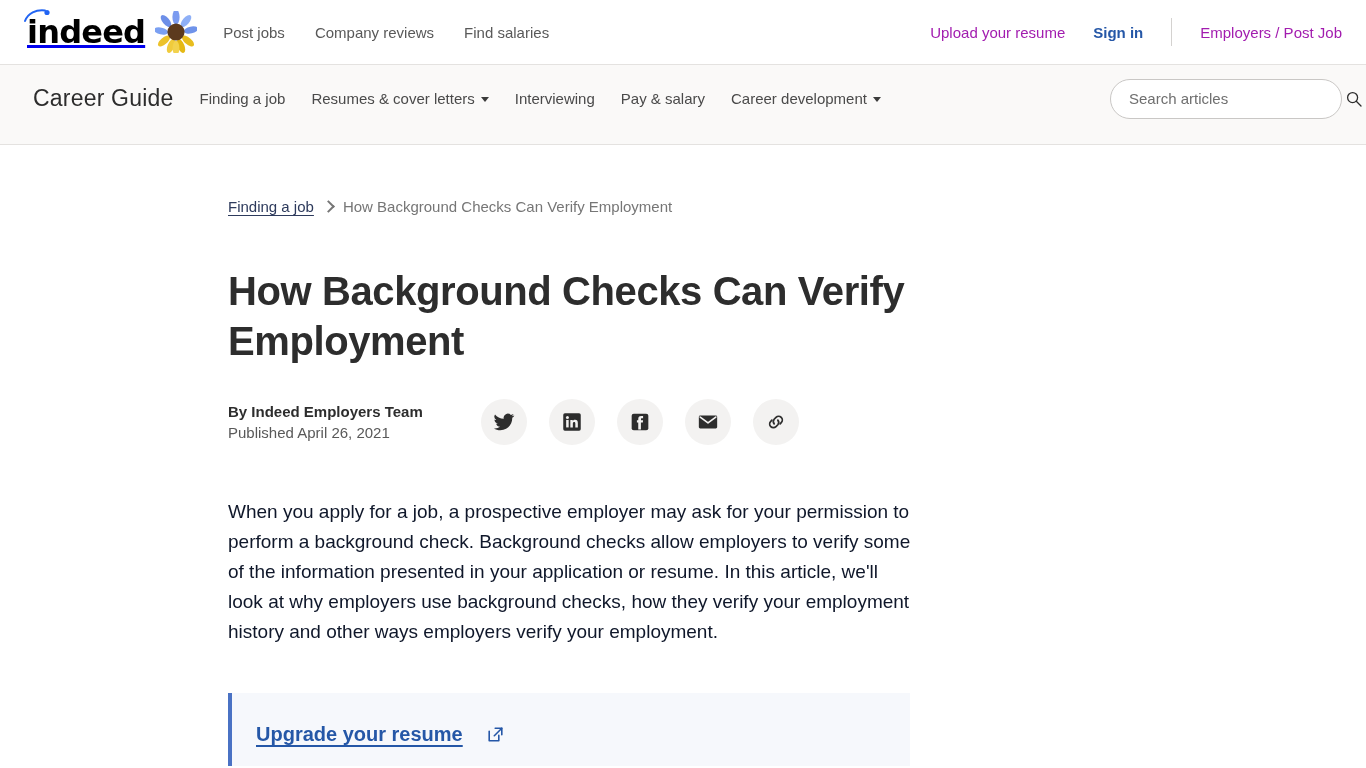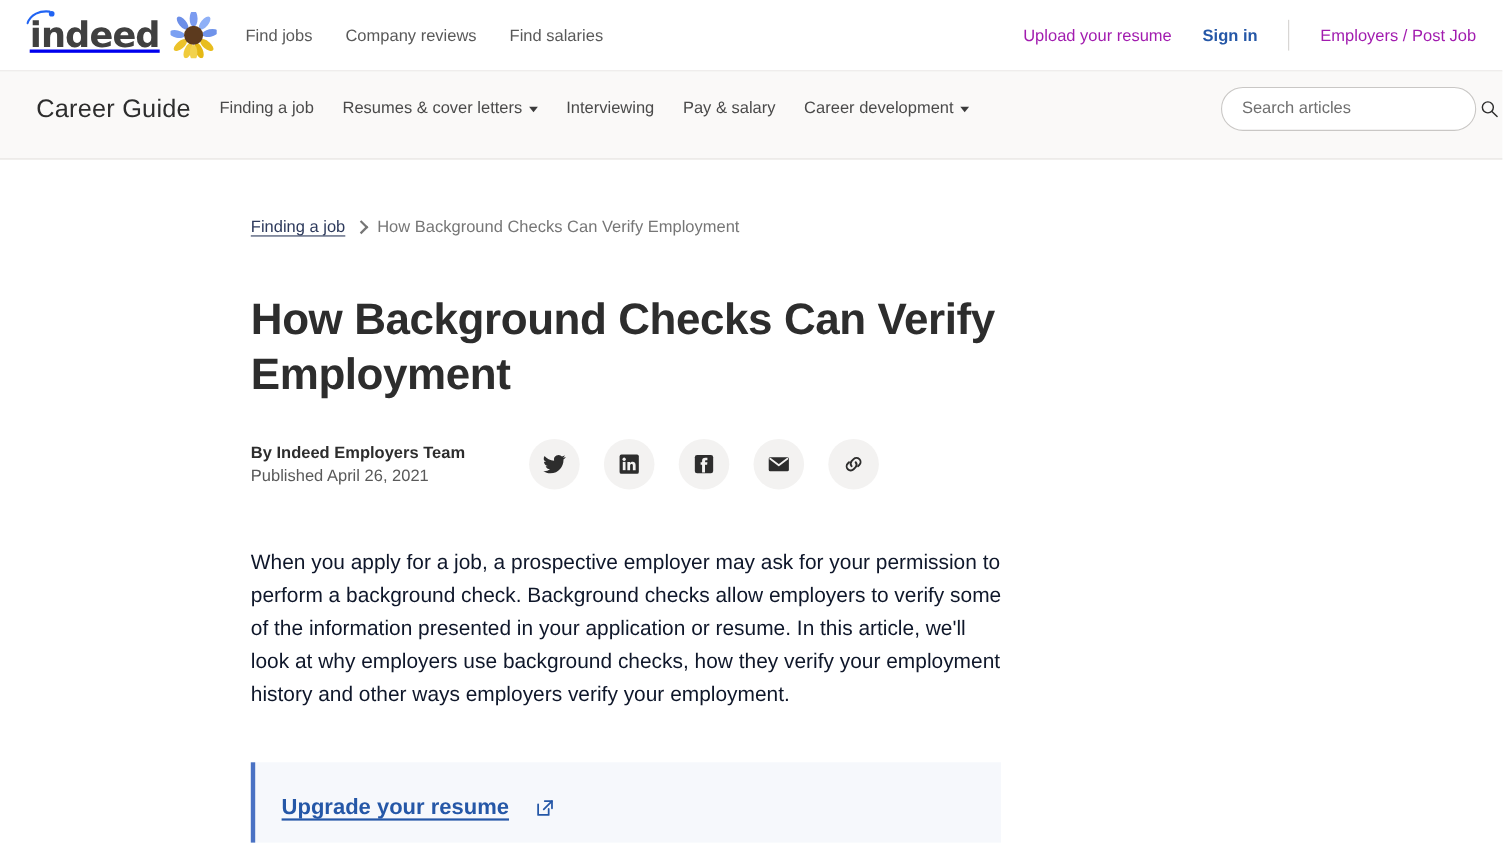--- a/index.html
+++ b/index.html
@@ -25,21 +25,21 @@
   .logo-wrap {
     display: flex;
     align-items: center;
     gap: 10px;
     margin-right: 26px;
     margin-left: 3px;
   }
   .logo-text {
     font-size: 32px;
     font-weight: bold;
-    color: #404040;
+    color: #000000;
     letter-spacing: -0.8px;
     line-height: 1;
     position: relative;
     font-family: "DejaVu Sans", sans-serif;
   }
   .logo-swoosh {
     position: absolute;
     left: -3px; top: -7px;
     width: 26px; height: 16px;
   }
@@ -275,21 +275,21 @@
         <ellipse cx="33" cy="30" rx="3.4" ry="7.4" fill="#e8bd1e" transform="rotate(130 33 30)"></ellipse>
         <ellipse cx="16" cy="35" rx="3.4" ry="7.4" fill="#f0cb3c" transform="rotate(-158 16 35)"></ellipse>
         <ellipse cx="26" cy="35" rx="3.4" ry="7.4" fill="#e5b915" transform="rotate(158 26 35)"></ellipse>
         <ellipse cx="21" cy="37" rx="3.4" ry="7.2" fill="#f2d24e"></ellipse>
         <circle cx="21" cy="21" r="8.6" fill="#5c3a1e"></circle>
       </g>
     </svg>
   </a>
 
   <div class="topnav">
-    <a href="#">Find jobs</a>
+    <a href="#">Post jobs</a>
     <a href="#">Company reviews</a>
     <a href="#">Find salaries</a>
   </div>
 
   <div class="topright">
     <a href="#">Upload your resume</a>
     <a href="#" class="signin">Sign in</a>
     <span class="vdivider"></span>
     <a href="#">Employers / Post Job</a>
   </div>

